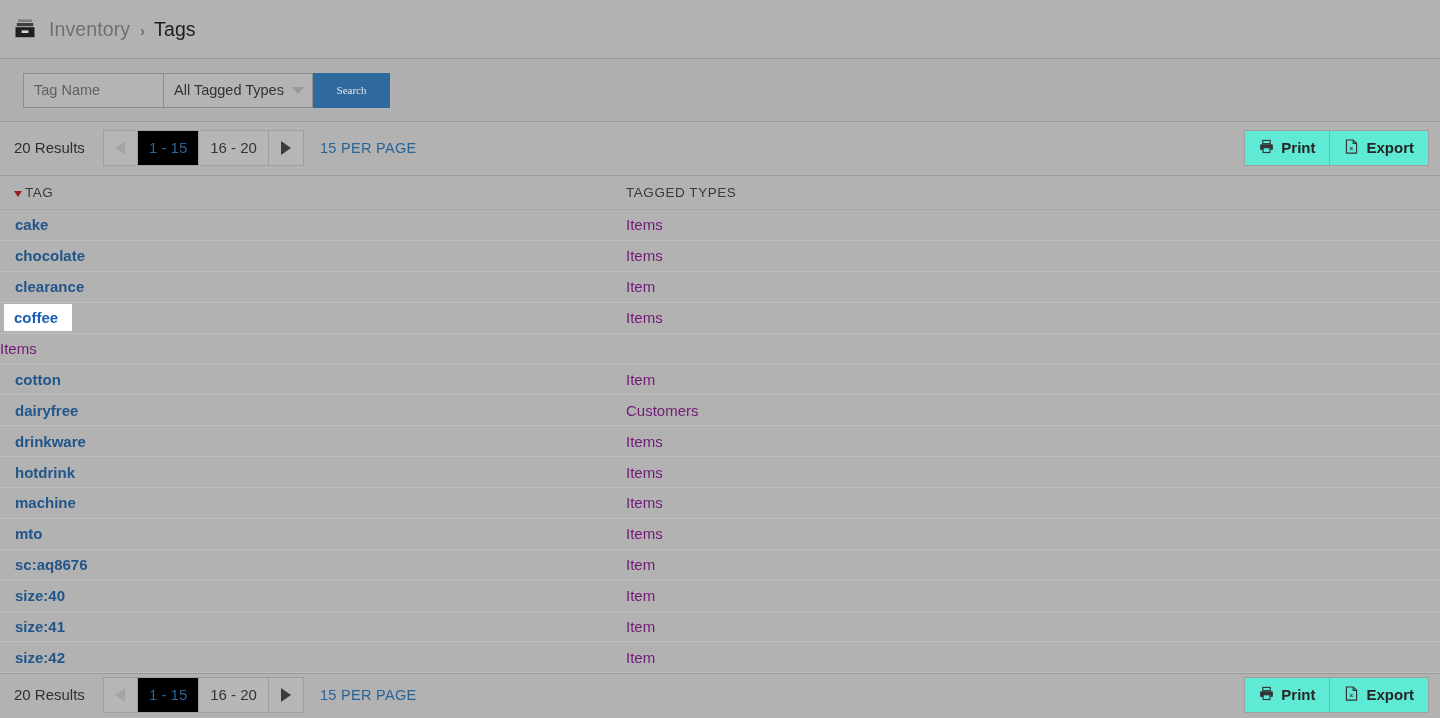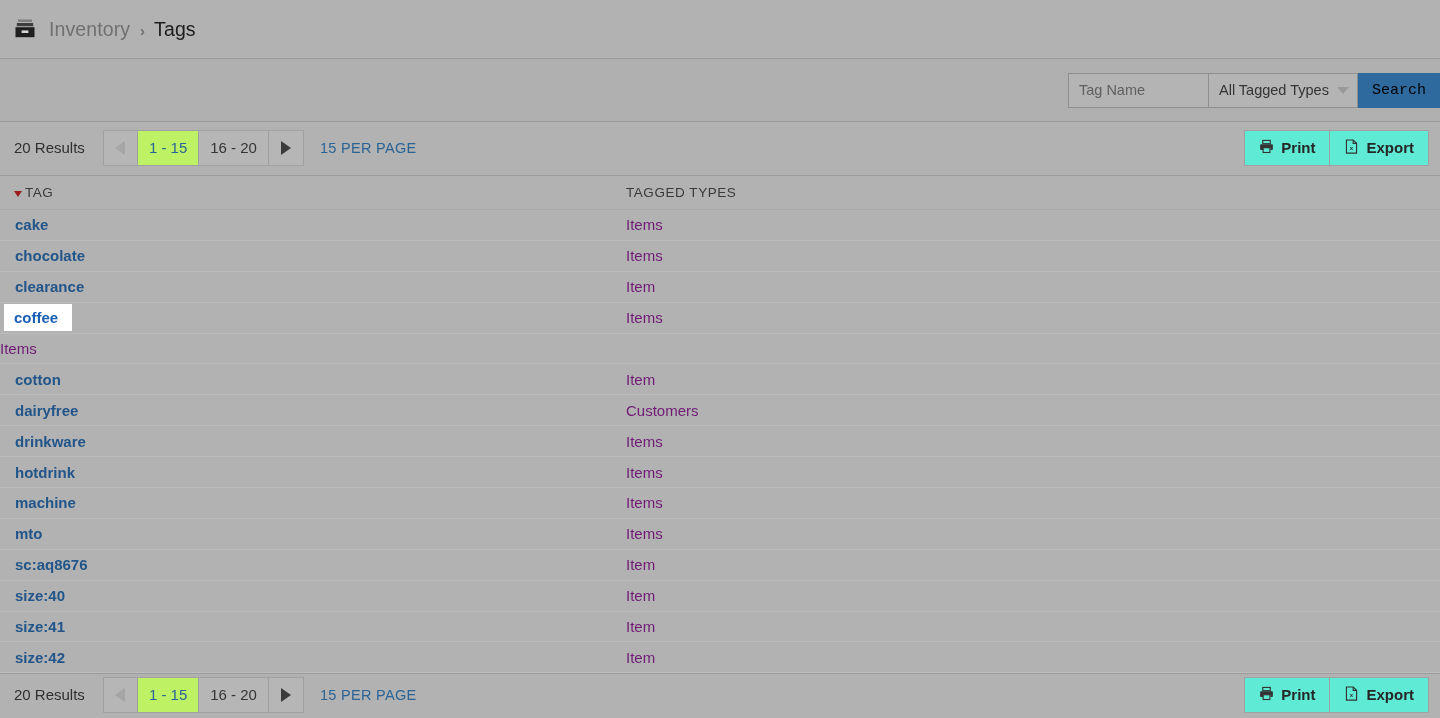--- a/index.html
+++ b/index.html
@@ -51,21 +51,20 @@
   }
 
   
   .search-bar {
     height: 63px;
     background: #b0b0b0;
     display: flex;
     align-items: center;
     padding-left: 23px;
     border-bottom: 1px solid #9b9b9b;
-    justify-content: flex-end;
   }
   .search-group {
     display: flex;
     align-items: stretch;
     height: 35px;
   }
   .tag-input {
     width: 140px;
     height: 35px;
     border: 1px solid #8e8e8e;
@@ -99,23 +98,23 @@
     border-right: 6px solid transparent;
     border-top: 7px solid #999999;
     margin-left: 6px;
     flex: 0 0 auto;
   }
   .search-btn {
     height: 35px;
     min-width: 77px;
     background: #2f6a9e;
     border: none;
-    color: #000000;
-    font-family: Liberation Mono, monospace;
-    font-size: 15px;
+    color: #e5e5e5;
+    font-family: Liberation Serif, serif;
+    font-size: 11px;
     cursor: pointer;
     padding: 0 14px;
     border-radius: 0;
   }
 
   
   .pager-bar {
     height: 54px;
     background: #b2b2b2;
     display: flex;
@@ -149,21 +148,21 @@
     border-right: 1px solid #a0a0a0;
     background: #b6b6b6;
     cursor: pointer;
     font-size: 15px;
     color: #353535;
     padding: 0 11px;
     white-space: nowrap;
   }
   .pager-cell:last-child { border-right: none; }
   .pager-cell.active {
-    background: #bef264;
+    background: #000000;
     color: #2a6496;
   }
   .pager-cell.arrow { padding: 0 10px; }
   .tri-left {
     width: 0; height: 0;
     border-top: 7px solid transparent;
     border-bottom: 7px solid transparent;
     border-right: 10px solid #a5a5a5;
   }
   .tri-right {

